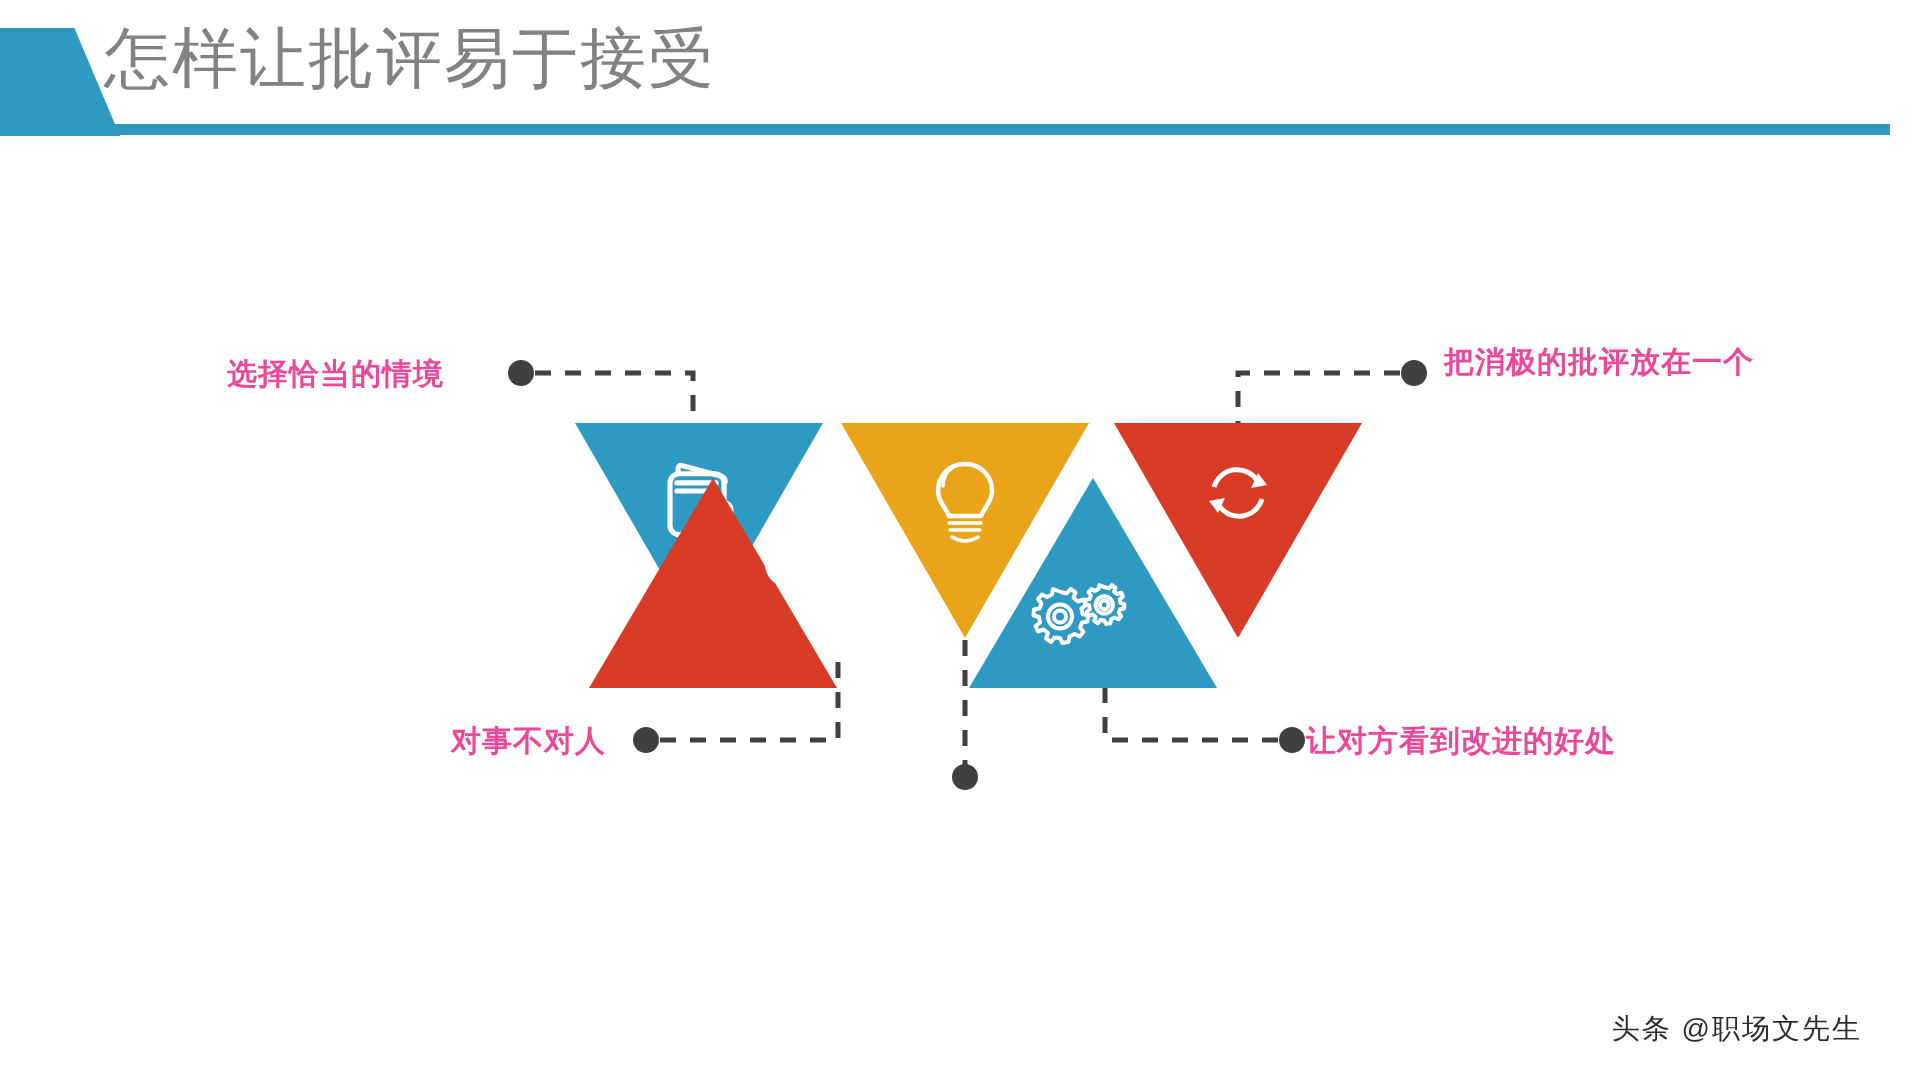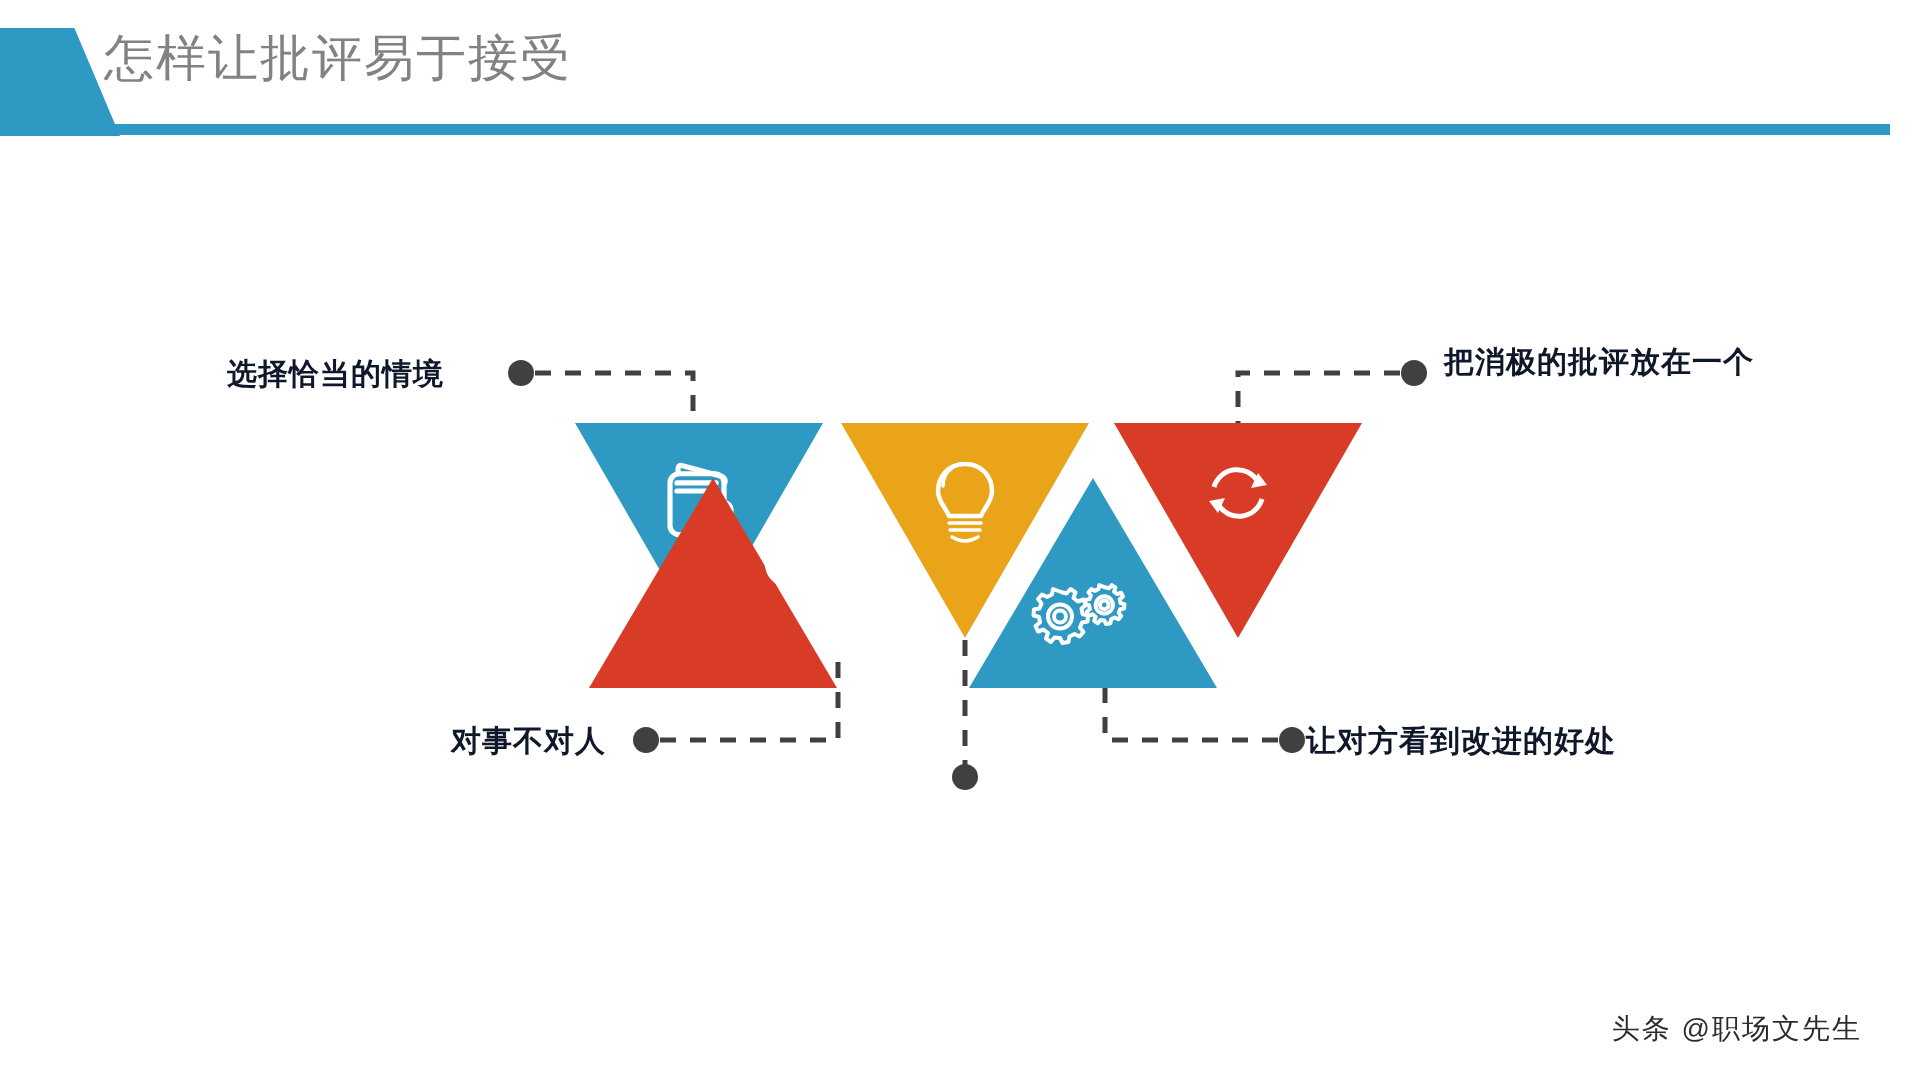--- a/index.html
+++ b/index.html
@@ -13,40 +13,40 @@
   #slide{position:absolute;left:0;top:0;width:1920px;height:1080px;}
 
   
   .header-accent{
     position:absolute;left:0;top:28px;width:120px;height:108px;
     background:#2E99C2;
     clip-path:polygon(0 0,62% 0,100% 100%,0 100%);
   }
   .header-title{
     position:absolute;left:104px;top:26px;
-    font-size:50px;line-height:64px;
+    font-size:66px;line-height:64px;
     color:#808285;
     letter-spacing:2px;
     white-space:nowrap;
   }
   .header-rule{
     position:absolute;left:104px;top:124px;width:1786px;height:11px;
     background:#2E99C2;
   }
 
   
   .diagram{position:absolute;left:0;top:0;width:1920px;height:1080px;}
   .diagram svg{position:absolute;left:0;top:0;}
 
   
   .label{
     position:absolute;
     font-size:30px;
     font-weight:bold;
-    color:#0f172a;
+    color:#ec4899;
     line-height:52px;
     white-space:nowrap;
     letter-spacing:1px;
   }
   .label.ra{text-align:right;}
 
   .watermark{
     position:absolute;right:58px;bottom:32px;
     font-size:28px;color:#1a1a1a;
     letter-spacing:2px;

